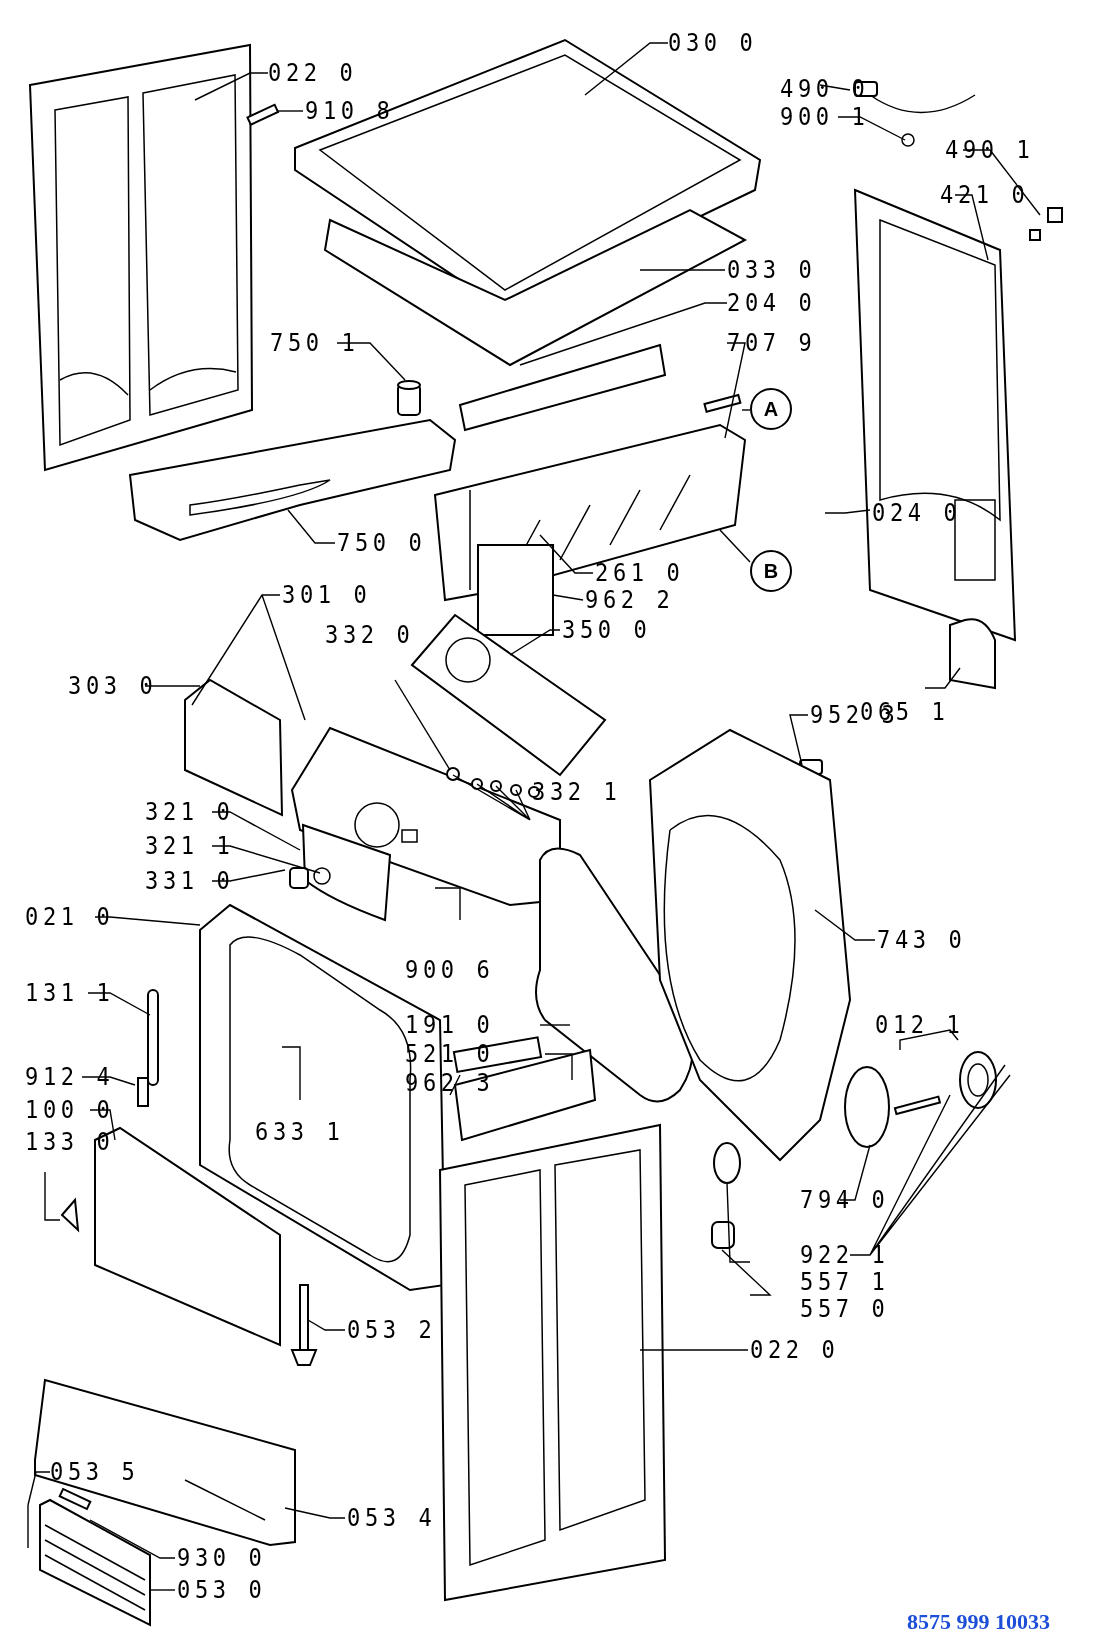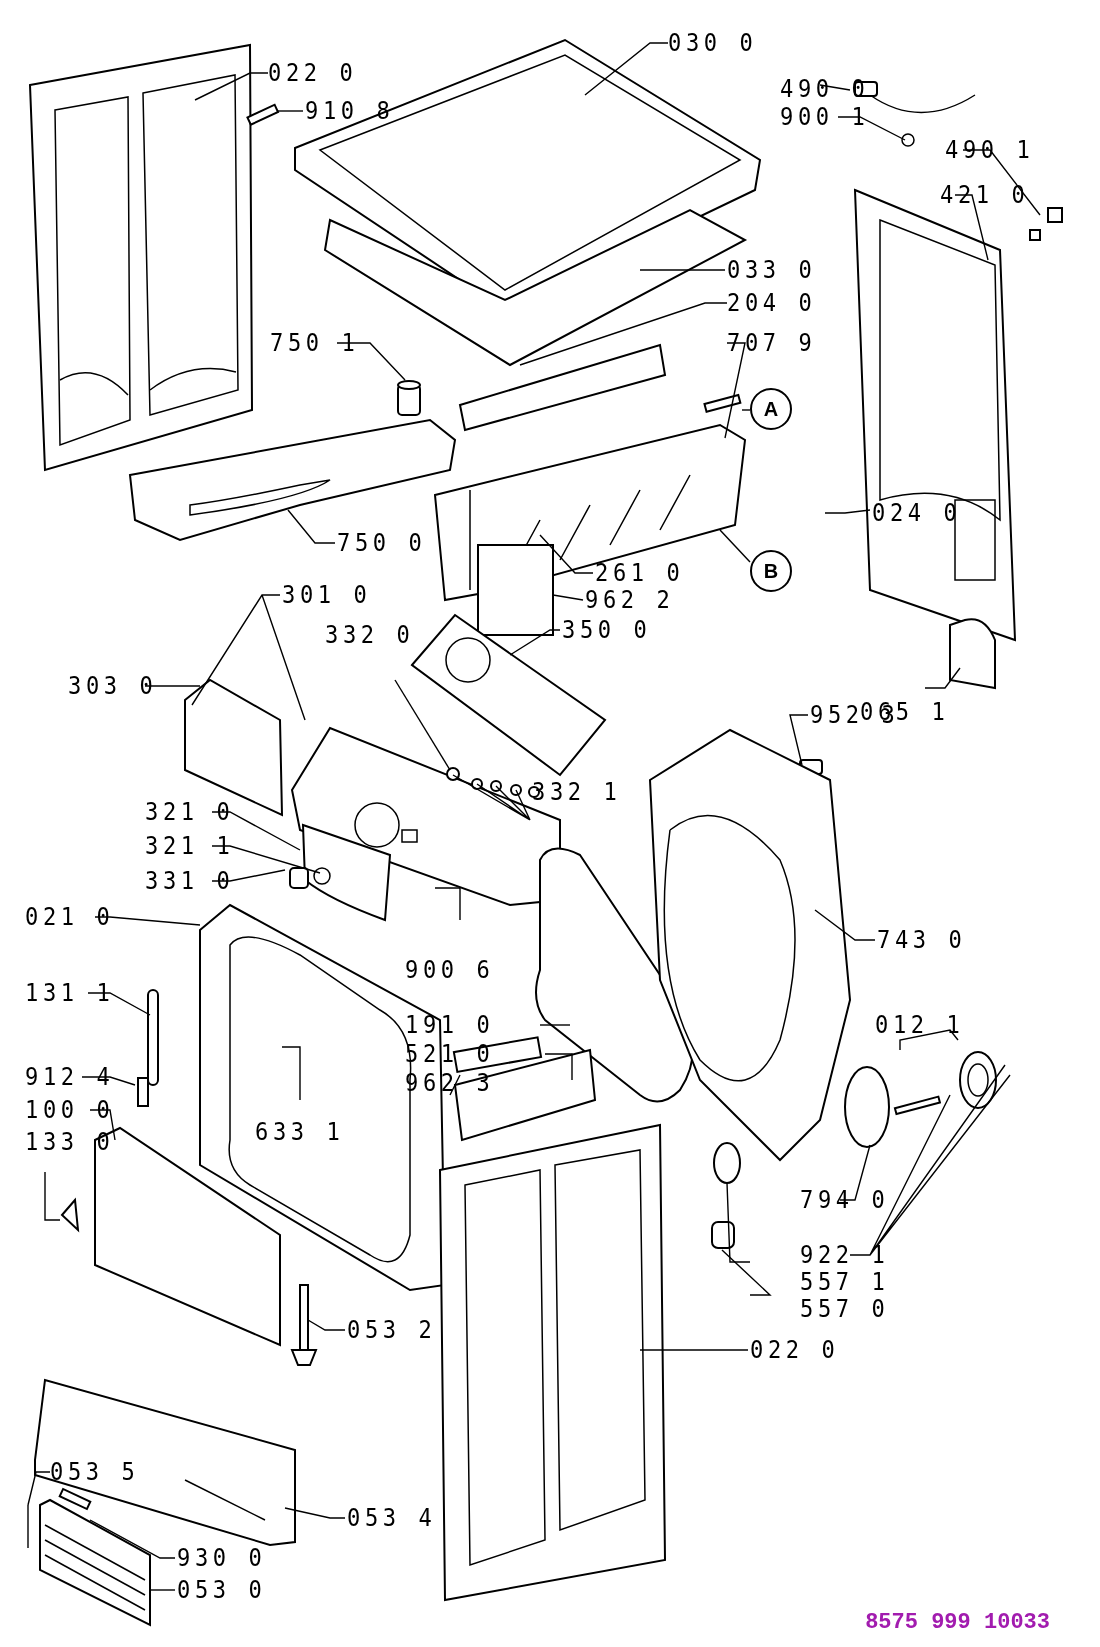--- a/index.html
+++ b/index.html
@@ -1,19 +1,19 @@
 <!DOCTYPE html>
 <html><head>
 <meta charset="utf-8">
 <style>
   html,body{margin:0;padding:0;background:#fff;}
   #stage{position:relative;width:1100px;height:1647px;background:#fff;overflow:hidden;}
   svg{position:absolute;left:0;top:0;}
   .lbl{position:absolute;font-family:"DejaVu Sans Mono","Liberation Mono",monospace;font-size:24px;letter-spacing:5px;color:#000;white-space:pre;line-height:1;transform:scaleX(0.92);transform-origin:left top;}
-  .code{position:absolute;right:50px;bottom:12px;font-family:Liberation Mono, monospace;font-weight:bold;font-size:22px;color:#a21caf;}
+  .code{position:absolute;right:50px;bottom:12px;font-family:Liberation Serif, serif;font-weight:bold;font-size:22px;color:#1d4ed8;}
   .circ{position:absolute;width:38px;height:38px;border:2px solid #000;border-radius:50%;font-family:"Liberation Sans",sans-serif;font-weight:bold;font-size:20px;display:flex;align-items:center;justify-content:center;background:#fff;}
   .part{fill:#fff;stroke:#000;stroke-width:2;}
   .thin{fill:none;stroke:#000;stroke-width:1.5;}
   .lead{fill:none;stroke:#000;stroke-width:1.4;}
 </style>
 </head>
 <body>
 
 <div id="stage">
 <svg width="1100" height="1647" viewBox="0 0 1100 1647">

